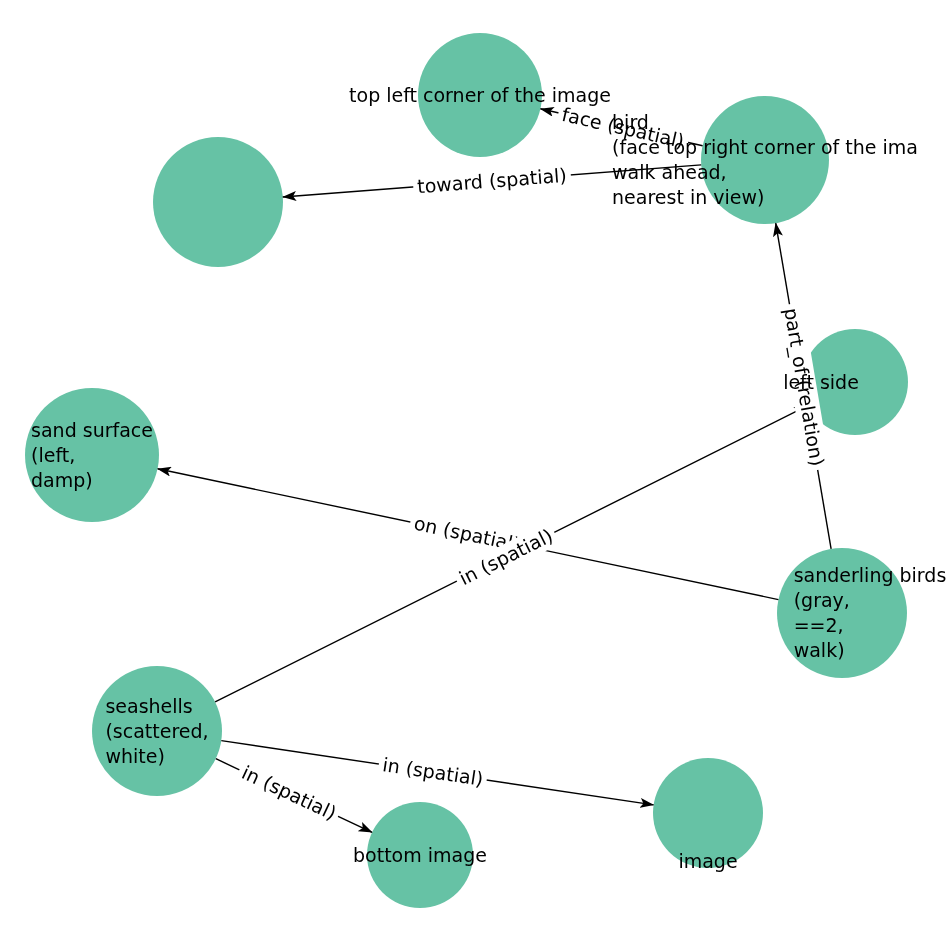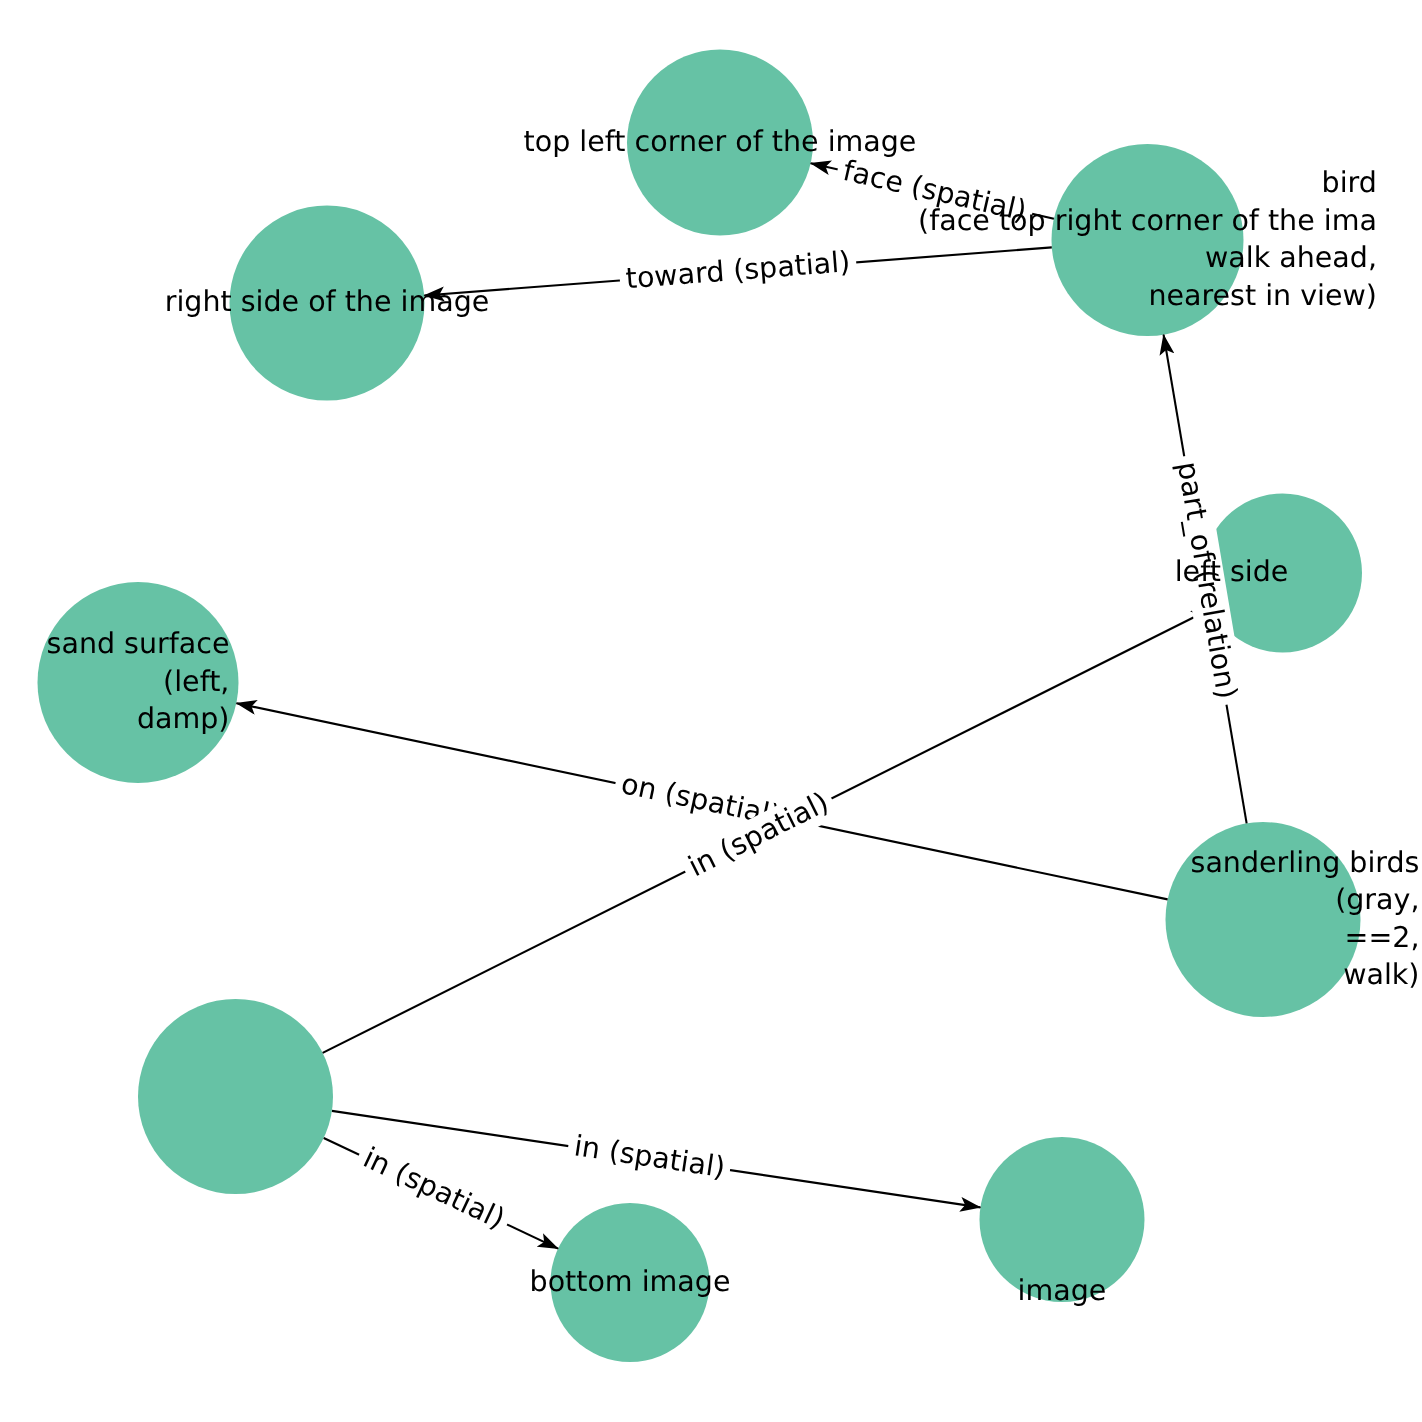--- a/index.html
+++ b/index.html
@@ -28,21 +28,21 @@
     background: #ffffff;
     border-radius: 6px;
     padding: 2px 4px;
     white-space: nowrap;
   }
   .node-label {
     position: absolute;
     font-size: 19px;
     line-height: 25px;
     color: #000;
-    text-align: right;
+    text-align: left;
     white-space: pre;
   }
 </style>
 </head>
 <body>
 
 <div id="figure">
   <div class="layer" id="node-layer">
       <div class="node-circle" style="left: 418px; top: 33px; width: 124px; height: 124px; background: rgb(102, 194, 165);"></div>
       <div class="node-circle" style="left: 701px; top: 96px; width: 128px; height: 128px; background: rgb(102, 194, 165);"></div>
@@ -76,25 +76,27 @@
       <div class="edge-label" style="left: 506px; top: 556.5px; transform: translate(-50%, -50%) rotate(-26.6deg);">in (spatial)</div>
       <div class="edge-label" style="left: 432.5px; top: 772px; transform: translate(-50%, -50%) rotate(8.5deg);">in (spatial)</div>
       <div class="edge-label" style="left: 288.5px; top: 793px; transform: translate(-50%, -50%) rotate(25.2deg);">in (spatial)</div>
     </div>
   <div class="layer" id="node-label-layer">
       <div class="node-label" style="left: 480px; top: 95px; transform: translate(-50%, -50%);">top left corner of the image</div>
       <div class="node-label" style="left: 765px; top: 160px; transform: translate(-50%, -50%);">bird
 (face top right corner of the ima
 walk ahead,
 nearest in view)</div>
-      <div class="node-label" style="left: 218px; top: 202px; transform: translate(-50%, -50%);">right side of the image</div>
       <div class="node-label" style="left: 821px; top: 382px; transform: translate(-50%, -50%);">left side</div>
       <div class="node-label" style="left: 92px; top: 455px; transform: translate(-50%, -50%);">sand surface
 (left,
 damp)</div>
       <div class="node-label" style="left: 842px; top: 613px; transform: translate(-50%, -50%); margin-left: 28px;">sanderling birds
 (gray,
 ==2,
 walk)</div>
+      <div class="node-label" style="left: 157px; top: 731px; transform: translate(-50%, -50%);">seashells
+(scattered,
+white)</div>
       <div class="node-label" style="left: 708px; top: 813px; transform: translate(-50%, -50%); margin-top: 48px;">image</div>
       <div class="node-label" style="left: 420px; top: 855px; transform: translate(-50%, -50%);">bottom image</div>
     </div>
 </div>
 
 </body></html>

